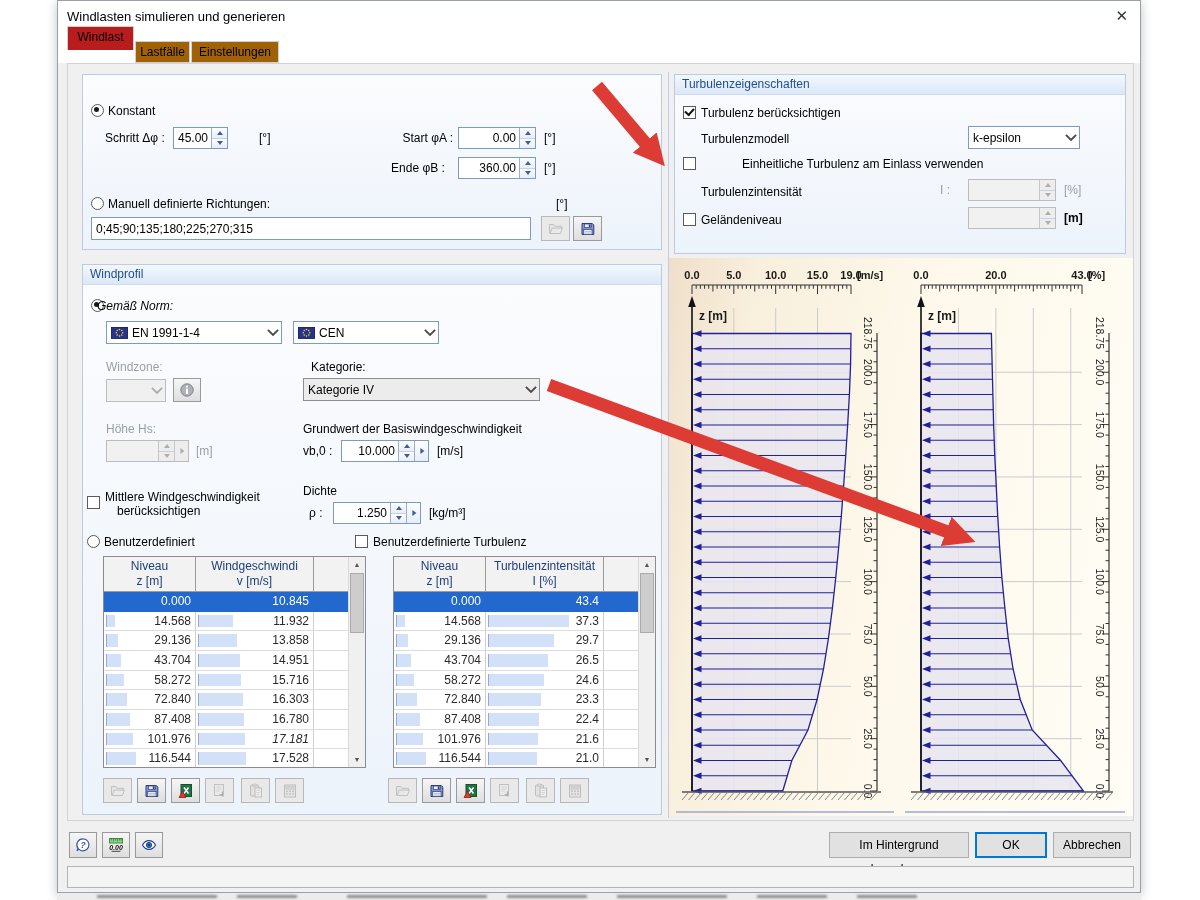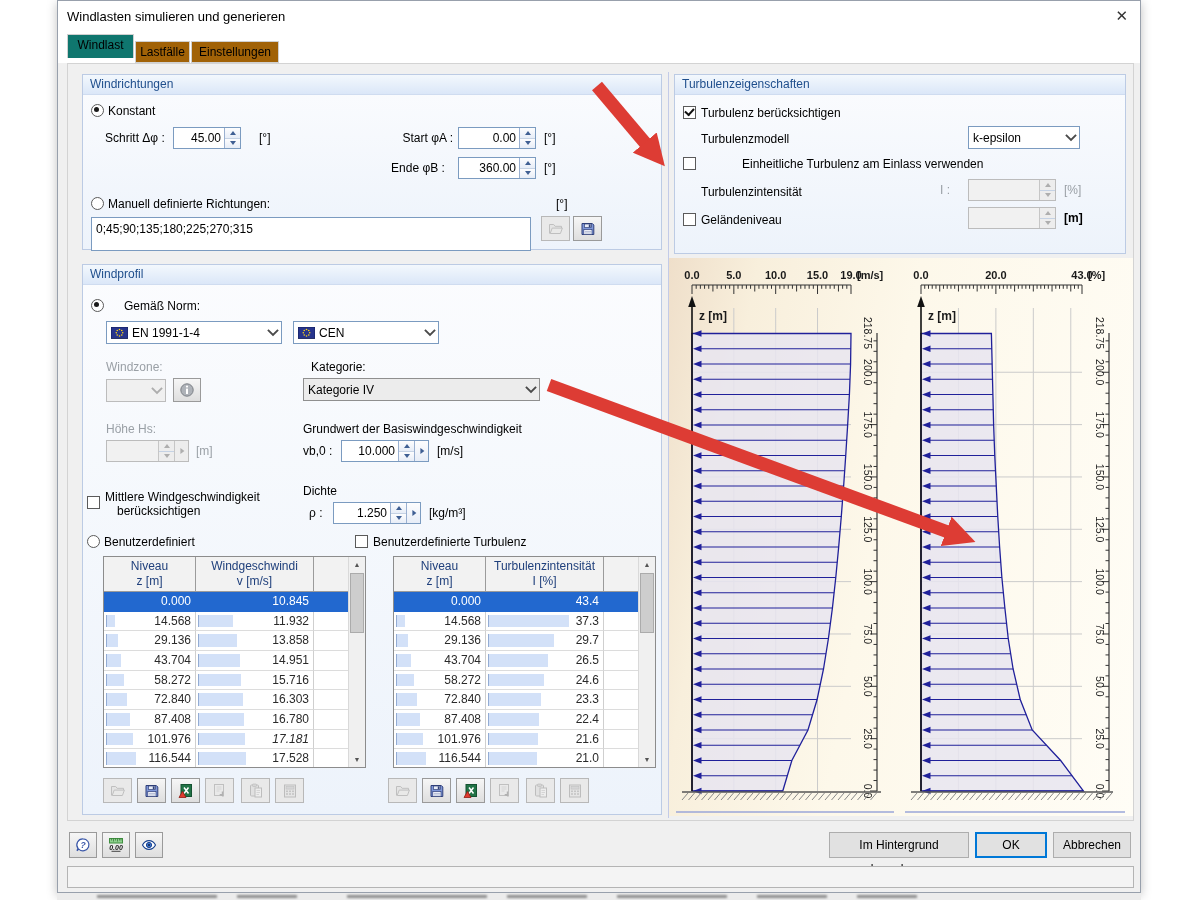--- a/index.html
+++ b/index.html
@@ -6,21 +6,21 @@
   .page{position:relative;width:1200px;height:900px;background:#fff;overflow:hidden;
         font-family:"Liberation Sans",sans-serif;font-size:12px;color:#000;}
   .dialog{position:absolute;left:57px;top:0;width:1084px;height:893px;background:#f0f0f0;
           border:1px solid #98a0ac;box-shadow:0 3px 10px rgba(0,0,0,.25);box-sizing:border-box;}
   .titlebar{position:absolute;left:0;top:0;right:0;height:32px;background:#fff;}
   .title{position:absolute;left:9px;top:8px;font-size:13px;}
   .close{position:absolute;right:12px;top:6px;font-size:15px;color:#333;cursor:default;}
   .tabstrip{position:absolute;left:0;top:32px;right:0;height:30px;background:#fff;}
   .tab{position:absolute;top:40px;height:22px;background:#a16207;border:1px solid #d0d0d0;
        box-sizing:border-box;text-align:center;line-height:20px;z-index:3;}
-  .tab.active{top:33px;height:24px;background:#0f766e;border-bottom:none;z-index:4;}
+  .tab.active{top:25px;height:24px;background:#b91c1c;border-bottom:none;z-index:4;}
   .panel{position:absolute;left:9px;top:62px;width:1067px;height:758px;background:#f0f0f0;
          border:1px solid #d3d3d3;box-sizing:border-box;z-index:1;}
   .gb{position:absolute;border:1px solid #bccbe4;background:linear-gradient(180deg,#fbfcfe,#edf3fb);box-sizing:border-box;}
   .gbt{height:19px;line-height:19px;padding-left:7px;font-size:12px;color:#1f4e8c;
        background:linear-gradient(180deg,#f3f8fd,#dbe7f8);border-bottom:1px solid #cfdcf0;}
   .l{position:absolute;white-space:nowrap;line-height:14px;}
   .l.g{color:#9aa0a6;}
   .l.c22{line-height:22px;height:22px;}
   .rd{position:absolute;width:13px;height:13px;border:1px solid #5a5a5a;border-radius:50%;background:#fff;box-sizing:border-box;}
   .rd.on::after{content:"";position:absolute;left:2px;top:2px;width:5px;height:5px;border-radius:50%;background:#1a1a1a;}
@@ -38,21 +38,21 @@
   .sp b.u::after{border-bottom:4px solid #3f5f93;}
   .sp b.d::after{border-top:4px solid #3f5f93;}
   .fld.dis .sp{border-left-color:#c6c6c6;} .fld.dis .sp b{background:#ededed;}
   .fld.dis .sp b.u::after{border-bottom-color:#aeaeae;}
   .fld.dis .sp b.d::after{border-top-color:#aeaeae;}
   .sidea{width:13px;border-left:1px solid #9ab0d0;background:linear-gradient(#fdfdfe,#e7edf7);position:relative;}
   .sidea::after{content:"";position:absolute;left:50%;top:50%;transform:translate(-40%,-50%);
        border-top:3.5px solid transparent;border-bottom:3.5px solid transparent;border-left:4.5px solid #3f5f93;}
   .fld.dis .sidea{border-left-color:#c6c6c6;background:#ededed;} .fld.dis .sidea::after{border-left-color:#aeaeae;}
   .txt{position:absolute;background:#fff;border:1px solid #7b9bc0;box-sizing:border-box;
-       padding:4px 4px 0 4px;font-size:12px;height:34px;}
+       padding:4px 4px 0 4px;font-size:12px;height:23px;}
   .combo{position:absolute;background:#fff;border:1px solid #7b9bc0;display:flex;align-items:center;
        box-sizing:border-box;height:23px;padding-left:4px;font-size:12px;}
   .combo .chev{margin-left:auto;width:16px;flex:0 0 16px;}
   .combo.gray{background:#ececec;border-color:#8f8f8f;}
   .combo.dis{background:#f0f0f0;border-color:#bcbcbc;}
   .tbtn{position:absolute;top:0;width:29px;height:25px;background:linear-gradient(#f6f6f6,#dedede);
        border:1px solid #9a9a9a;box-sizing:border-box;display:flex;align-items:center;justify-content:center;}
   .tbtn.dis{border-color:#b8b8b8;background:#e9e9e9;}
   .tbtn.dis svg{opacity:.45;filter:grayscale(.9);}
   .ic16{width:16px;height:16px;display:block;}
@@ -174,26 +174,25 @@
       <span class="close">✕</span>
     </div>
     <div class="tabstrip"></div>
     <div class="tab active" style="left:9px;width:67px;">Windlast</div>
     <div class="tab" style="left:77px;width:55px;">Lastfälle</div>
     <div class="tab" style="left:133px;width:88px;">Einstellungen</div>
 
     <div class="panel">
 
       <div class="gb" style="left:14px;top:10px;width:580px;height:176px;">
-        <div class="gbt">Windrichtungen</div>
         <div class="rd on" style="left:8px;top:29px;"></div>
         <div class="l" style="left:25px;top:29px;">Konstant</div>
 
         <div class="l c22" style="left:22px;top:52px;">Schritt Δφ :</div>
-        <div class="fld" style="left:90px;top:52px;width:68px;">
+        <div class="fld" style="left:90px;top:52px;width:55px;">
           <div class="val">45.00</div>
           <div class="sp">
               <b class="u"></b>
               <b class="d"></b>
             </div>
         </div>
         <div class="l c22" style="left:176px;top:52px;">[°]</div>
 
         <div class="l c22" style="left:300px;top:52px;width:70px;text-align:right;">Start φA :</div>
         <div class="fld" style="left:375px;top:52px;width:78px;">
@@ -227,21 +226,21 @@
         <div class="tbtn" style="left:490px;top:141px;">
             <svg class="ic16" viewBox="0 0 16 16">
               <use href="#i-save"></use>
             </svg>
           </div>
       </div>
 
       <div class="gb" style="left:14px;top:200px;width:580px;height:551px;">
         <div class="gbt">Windprofil</div>
         <div class="rd on" style="left:8px;top:34px;"></div>
-        <div class="l" style="left:41px;top:34px;">Gemäß Norm:</div>
+        <div class="l" style="left:14px;top:34px;font-style:italic;">Gemäß Norm:</div>
 
         <div class="combo" style="left:23px;top:56px;width:176px;">
           <svg style="width:17px;height:12px;margin-right:4px;flex:0 0 17px;" viewBox="0 0 17 12">
               <use href="#i-flag"></use>
             </svg>
           <span>EN 1991-1-4</span>
           <svg class="chev" viewBox="0 0 11 8">
               <use href="#i-chev"></use>
             </svg>
         </div>

